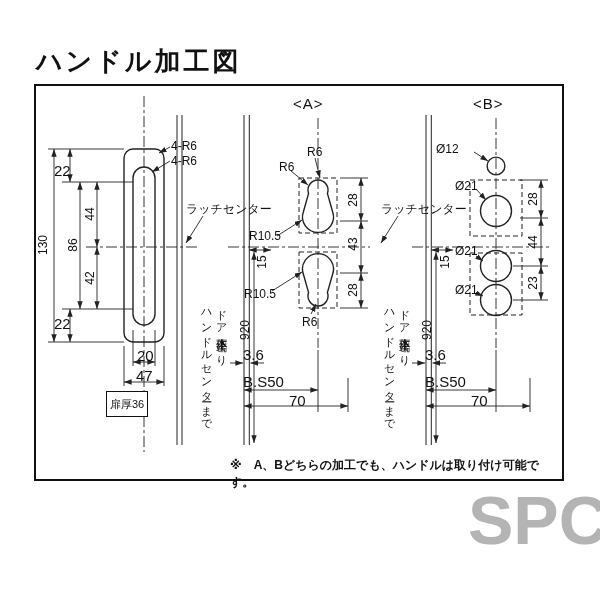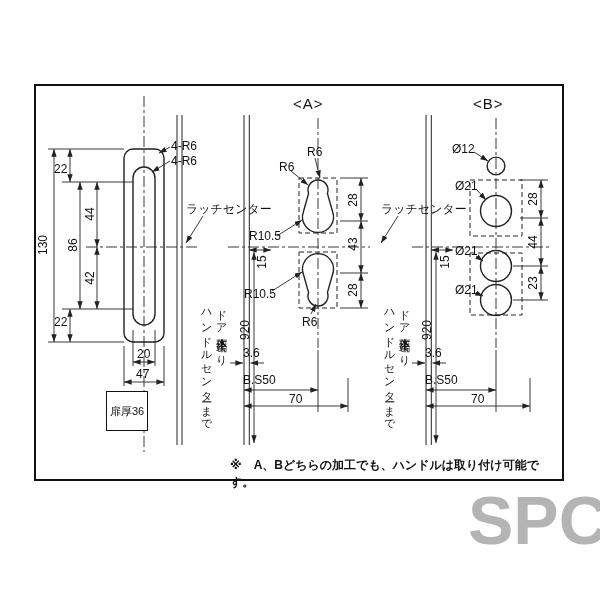--- a/index.html
+++ b/index.html
@@ -1,26 +1,26 @@
 <!DOCTYPE html>
 <html><head>
 <meta charset="utf-8">
 <style>
   *{margin:0;padding:0;box-sizing:border-box}
   html,body{width:600px;height:600px;background:#fff;font-family:"Liberation Sans","DejaVu Sans",sans-serif;color:#111}
   #stage{position:relative;width:600px;height:600px;overflow:hidden}
   #stage svg{position:absolute;left:0;top:0}
-  .lbl{position:absolute;font-size:12px;line-height:1;white-space:nowrap;color:#111}
+  .lbl{position:absolute;font-size:15px;line-height:1;white-space:nowrap;color:#111}
   .sm{font-size:12px}
   .rl{position:absolute;width:30px;height:12px;font-size:12px;line-height:12px;text-align:center;transform:rotate(-90deg);white-space:nowrap;color:#111}
   .vtxt{position:absolute;writing-mode:vertical-rl;text-orientation:upright;font-size:11px;letter-spacing:1px;line-height:1.25;color:#111}
   .title{position:absolute;left:36px;top:44px;font-size:26px;font-weight:bold;letter-spacing:3px}
   .note{position:absolute;left:230px;top:457px;width:328px;font-size:12px;font-weight:bold}
   .wm{position:absolute;left:468px;top:486px;font-size:68px;font-weight:bold;color:#b4b4b4;line-height:1;letter-spacing:0}
-  .dimbox{position:absolute;font-size:11px;line-height:1.1;border:1px solid #111;padding:13px 3px;background:#fff}
+  .dimbox{position:absolute;font-size:11px;line-height:1.1;border:1px solid #111;padding:6px 3px;background:#fff}
   
   .s{stroke:#222;stroke-width:1.4;fill:none}
   .b2{stroke:#111;stroke-width:2;fill:none}
   .thin{stroke:#222;stroke-width:1;fill:none}
   .d{stroke:#222;stroke-width:.9;fill:none}
   .cl{stroke:#222;stroke-width:.9;fill:none;stroke-dasharray:11 3 3 3}
   .hid{stroke:#222;stroke-width:1;fill:none;stroke-dasharray:5 3}
 </style>
 </head>
 <body>
@@ -97,20 +97,21 @@
       <line class="d" x1="426" y1="390" x2="496" y2="390" marker-start="url(#arw)" marker-end="url(#arw)"></line>
       <line class="d" x1="426" y1="406" x2="530" y2="406" marker-start="url(#arw)" marker-end="url(#arw)"></line>
       <line class="d" x1="474" y1="152" x2="488" y2="161" marker-end="url(#arw)"></line>
       <line class="d" x1="476" y1="189" x2="486" y2="200" marker-end="url(#arw)"></line>
       <line class="d" x1="476" y1="256" x2="483" y2="261" marker-end="url(#arw)"></line>
       <line class="d" x1="476" y1="293" x2="483" y2="296" marker-end="url(#arw)"></line>
       <line class="d" x1="398" y1="216" x2="381" y2="243" marker-end="url(#arw)"></line>
     </g>
   </svg>
 
+  <div class="title">ハンドル加工図</div>
   <div class="note">※　A、Bどちらの加工でも、ハンドルは取り付け可能です。</div>
   <div class="wm">SPC</div>
 
   <div class="lbl" style="left:54px;top:163px">22</div>
   <div class="rl" style="left:28px;top:239px">130</div>
   <div class="rl" style="left:58px;top:239px">86</div>
   <div class="rl" style="left:75px;top:208px">44</div>
   <div class="rl" style="left:75px;top:272px">42</div>
   <div class="lbl" style="left:54px;top:316px">22</div>
   <div class="lbl sm" style="left:171px;top:140px">4-R6</div>
@@ -132,21 +133,21 @@
   <div class="rl" style="left:247px;top:256px">15</div>
   <div class="rl" style="left:230px;top:324px">920</div>
   <div class="vtxt" style="left:214px;top:302px">ドア本体下端より</div>
   <div class="vtxt" style="left:199px;top:302px">ハンドルセンターまで</div>
   <div class="lbl" style="left:243px;top:347px">3.6</div>
   <div class="lbl" style="left:243px;top:374px">B.S50</div>
   <div class="lbl" style="left:289px;top:393px">70</div>
 
   <div class="lbl" style="left:473px;top:96px;font-size:15px;letter-spacing:1px">&lt;B&gt;</div>
   <div class="lbl sm" style="left:381px;top:203px">ラッチセンター</div>
-  <div class="lbl sm" style="left:452px;top:143px">Ø12</div>
+  <div class="lbl sm" style="left:436px;top:143px">Ø12</div>
   <div class="lbl sm" style="left:455px;top:180px">Ø21</div>
   <div class="lbl sm" style="left:455px;top:245px">Ø21</div>
   <div class="lbl sm" style="left:455px;top:284px">Ø21</div>
   <div class="rl" style="left:518px;top:193px">28</div>
   <div class="rl" style="left:518px;top:236px">44</div>
   <div class="rl" style="left:518px;top:277px">23</div>
   <div class="rl" style="left:430px;top:256px">15</div>
   <div class="rl" style="left:412px;top:324px">920</div>
   <div class="vtxt" style="left:397px;top:302px">ドア本体下端より</div>
   <div class="vtxt" style="left:382px;top:302px">ハンドルセンターまで</div>

